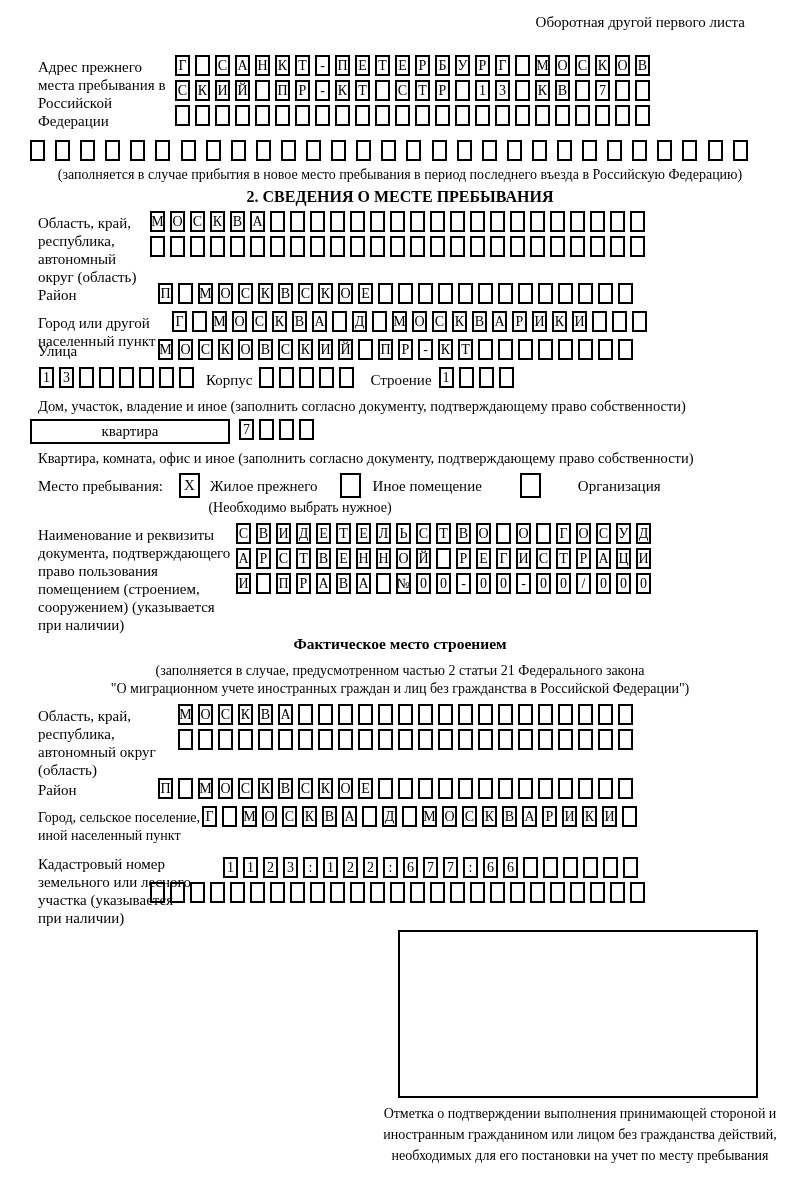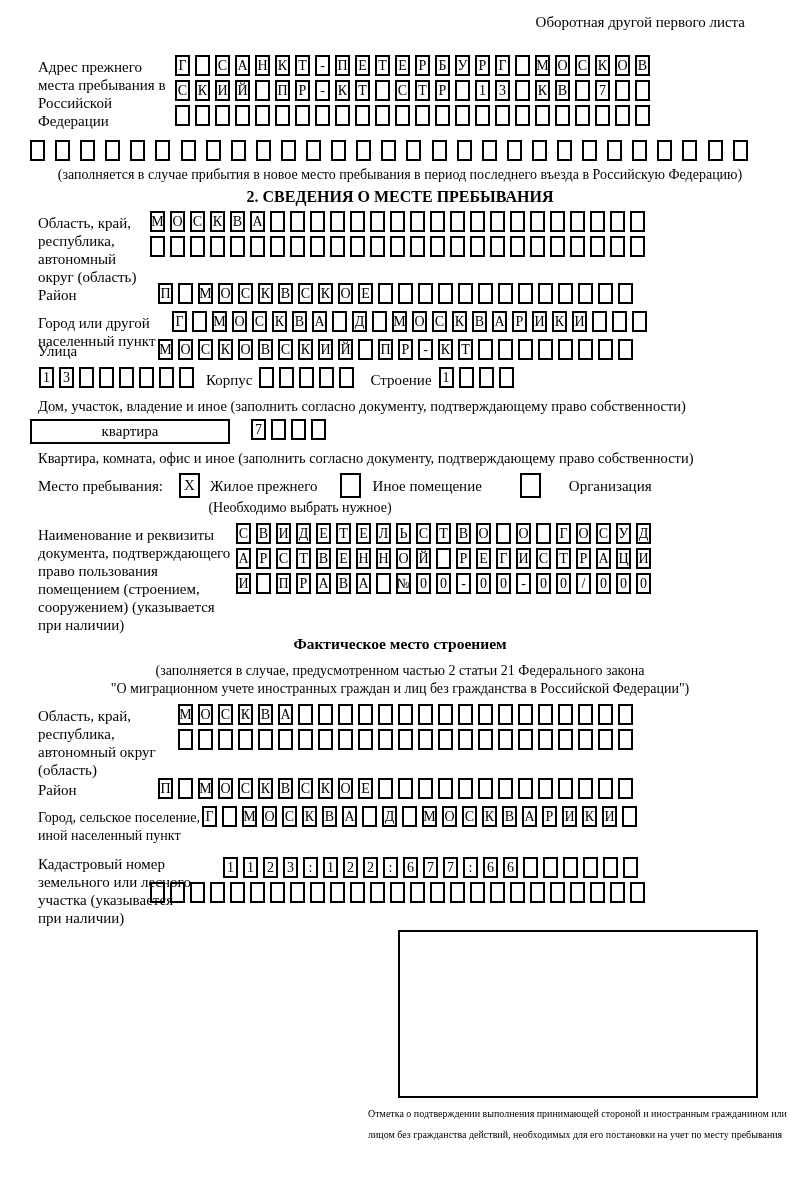--- a/index.html
+++ b/index.html
@@ -28,21 +28,21 @@
 
   .note { font-size: 14px; text-align: center; margin-top: 2px; }
   .fieldnote { font-size: 14.5px; margin-left: 38px; height: 18px; }
   .sect-title { font-weight: bold; text-align: center; font-size: 16px; margin-top: 5px; margin-bottom: 5px; }
   .center-title { font-weight: bold; text-align: center; font-size: 15.5px; }
 
   .wide-box { flex: none; border: 2px solid #000; height: 25px; display: flex; align-items: center; justify-content: center; font-size: 15px; }
   .chk { flex: none; width: 21px; height: 25px; border: 2px solid #000; display: flex; align-items: center; justify-content: center; font-size: 15px; }
 
   .stamp-box { border: 2px solid #000; width: 360px; height: 168px; margin-left: 398px; margin-top: 6px; }
-  .stamp-caption { width: 424px; margin-left: 368px; text-align: left; font-size: 10px; line-height: 21px; margin-top: 5px; }
+  .stamp-caption { width: 424px; margin-left: 368px; text-align: center; font-size: 14px; line-height: 21px; margin-top: 5px; }
 </style>
 </head>
 <body>
 
 <div class="page">
 
   <div class="hdr">Оборотная другой первого листа</div>
 
   <div class="row" style="margin-top:24px; height:83px;">
     <div class="lbl" style="width:145px;">Адрес прежнего места пребывания в Российской Федерации</div>
@@ -336,39 +336,39 @@
     <div class="inline-lbl" style="margin-left:16px; margin-right:7px;">Строение</div>
     <div class="cellrow">
         <span class="cell">1</span>
         <span class="cell"></span>
         <span class="cell"></span>
         <span class="cell"></span>
       </div>
   </div>
   <div class="fieldnote">Дом, участок, владение и иное (заполнить согласно документу, подтверждающему право собственности)</div>
 
-  <div class="row" style="height:29px; margin-top:3px; margin-bottom:2px;gap:12px;">
+  <div class="row" style="height:29px; margin-top:3px; margin-bottom:2px;">
     <div class="wide-box" style="width:200px;">квартира</div>
     <div class="cellrow" style="margin-left:9px;">
         <span class="cell">7</span>
         <span class="cell"></span>
         <span class="cell"></span>
         <span class="cell"></span>
       </div>
   </div>
   <div class="fieldnote">Квартира, комната, офис и иное (заполнить согласно документу, подтверждающему право собственности)</div>
 
   <div class="row" style="height:27px; margin-top:5px;">
     <div class="inline-lbl" style="padding-left:8px;">Место пребывания:</div>
     <div class="chk" style="margin-left:16px;">X</div>
     <div class="inline-lbl" style="margin-left:10px;">Жилое прежнего</div>
     <div class="chk" style="margin-left:22px;"></div>
     <div class="inline-lbl" style="margin-left:12px;">Иное помещение</div>
     <div class="chk" style="margin-left:38px;"></div>
-    <div class="inline-lbl" style="margin-left:28px;">Организация</div>
+    <div class="inline-lbl" style="margin-left:37px;">Организация</div>
   </div>
   <div class="note" style="width:540px; margin-left:30px; height:17px; margin-top:0;">(Необходимо выбрать нужное)</div>
 
   <div class="row" style="height:112px; margin-top:6px;">
     <div class="lbl" style="width:206px;">Наименование и реквизиты документа, подтверждающего право пользования помещением (строением, сооружением) (указывается при наличии)</div>
     <div class="grids">
       <div class="cellrow">
           <span class="cell">С</span>
           <span class="cell">В</span>
           <span class="cell">И</span>

